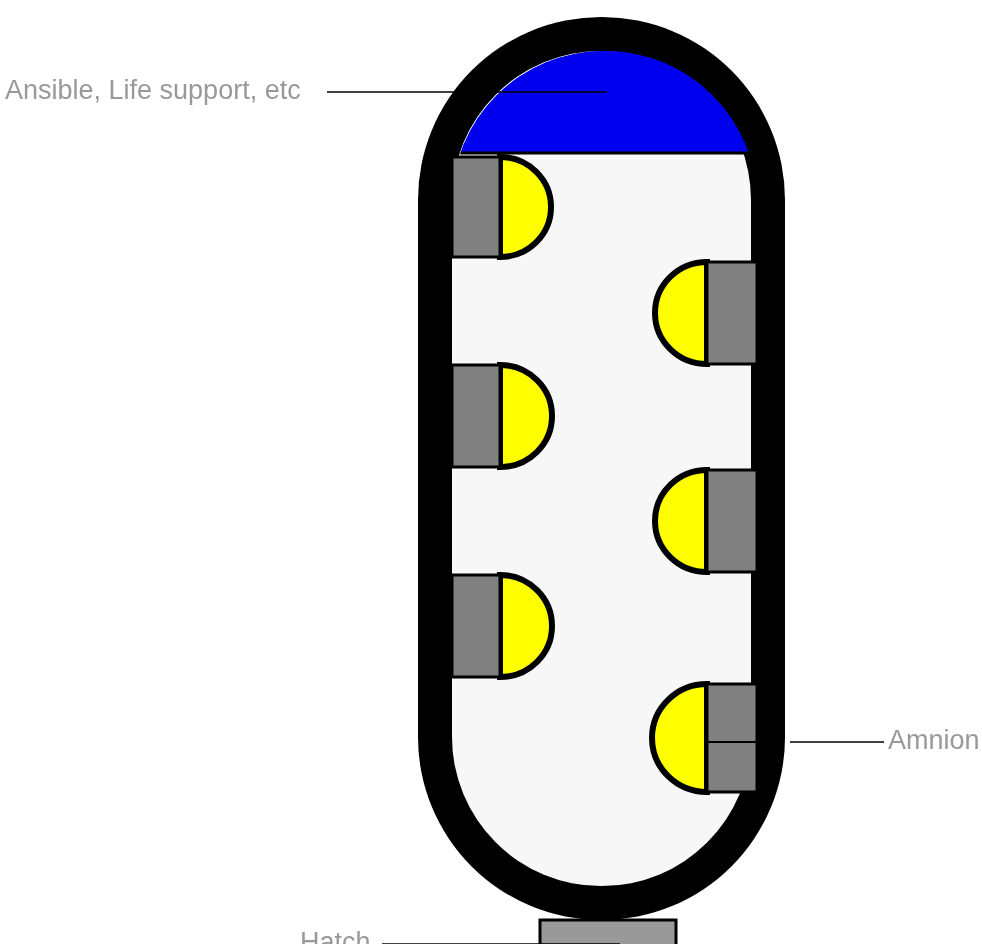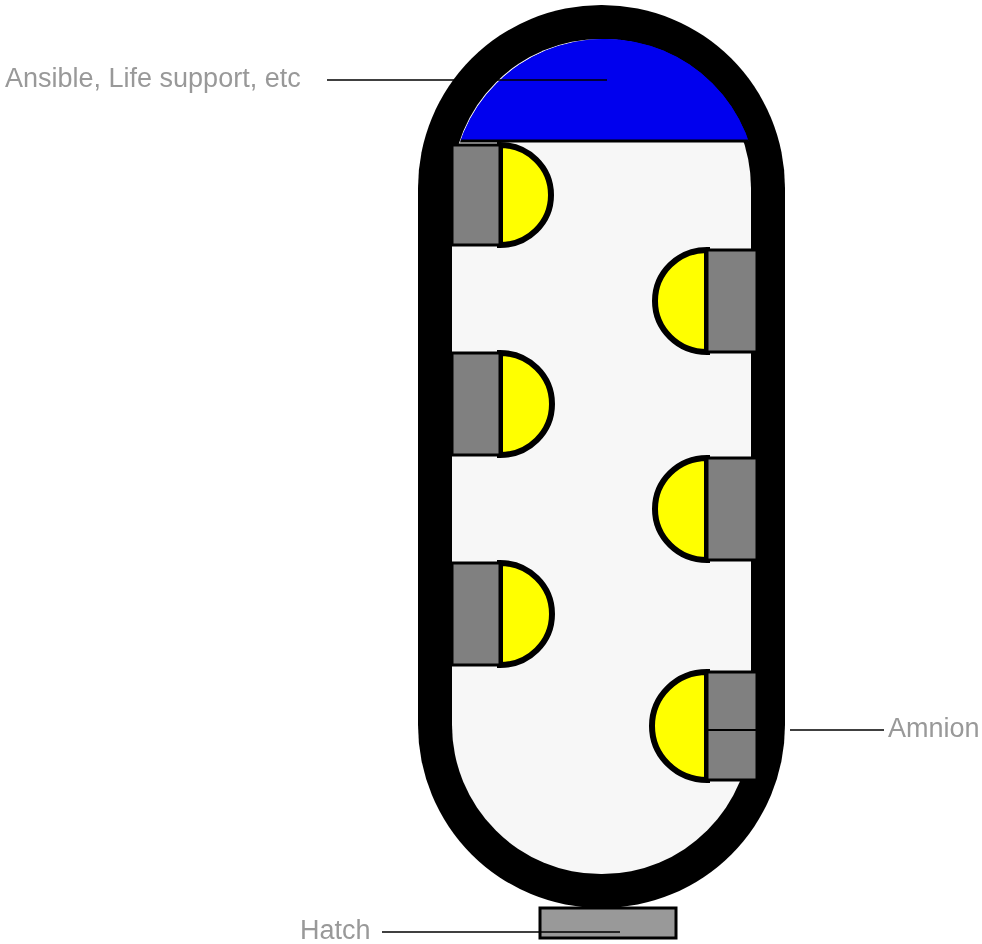--- a/index.html
+++ b/index.html
@@ -3,21 +3,21 @@
 <meta charset="utf-8">
 <style>
   html,body{margin:0;padding:0;}
   body{
     width:982px;height:944px;
     background:#ffffff;
     font-family:"Liberation Sans", sans-serif;
     overflow:hidden;
     position:relative;
   }
-  #diagram-root{position:absolute;inset:0;}
+  #diagram-root{position:absolute;inset:0;margin-top:12px;}
   svg#ship-diagram{display:block;width:982px;height:944px;}
   .label-text{
     font-family:"Liberation Sans", sans-serif;
     font-size:27px;
     fill:#999999;
     dominant-baseline:middle;
   }
   .leader{stroke:#000000;stroke-width:1.6;fill:none;}
 </style>
 </head>

